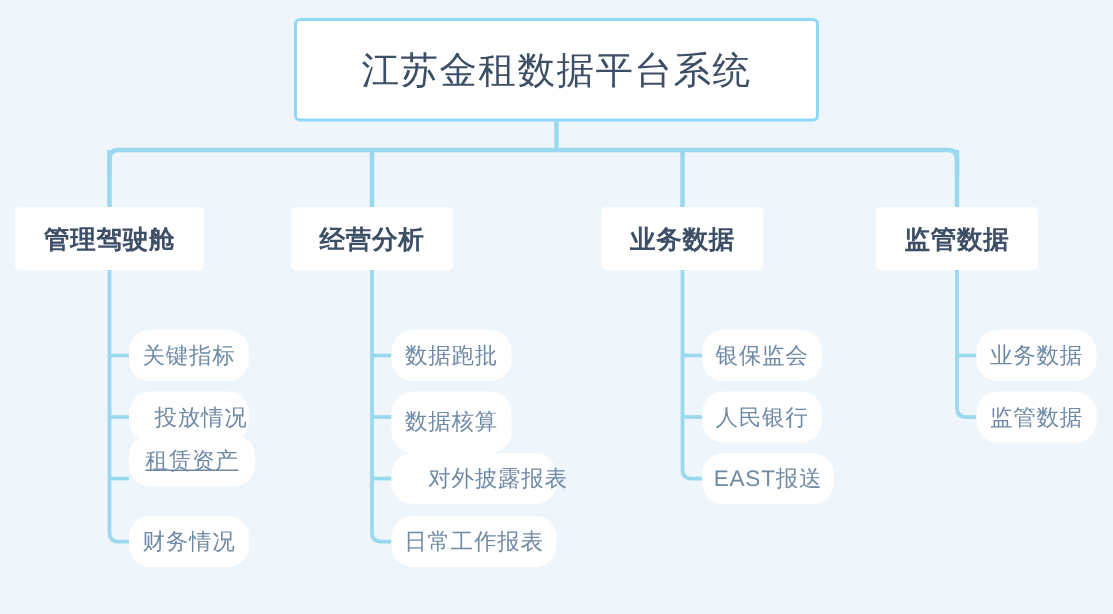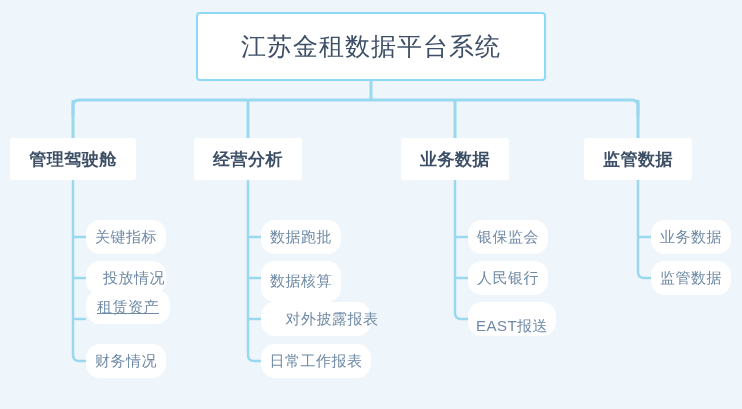--- a/index.html
+++ b/index.html
@@ -139,21 +139,21 @@
   <div class="node node-leaf" style="left:261px; top:344px; width:110px; height:34px;">
     <span>日常工作报表</span>
   </div>
 
   <div class="node node-leaf" style="left:468px; top:220px; width:80px; height:34px;">
     <span>银保监会</span>
   </div>
   <div class="node node-leaf" style="left:468px; top:261px; width:80px; height:34px;">
     <span>人民银行</span>
   </div>
-  <div class="node node-leaf" style="left:468px; top:302px; width:88px; height:34px;align-items:flex-end;">
+  <div class="node node-leaf" style="left:468px; top:302px; width:88px; height:34px;">
     <span>EAST报送</span>
   </div>
 
   <div class="node node-leaf" style="left:651px; top:220px; width:80px; height:34px;text-align:center;">
     <span>业务数据</span>
   </div>
   <div class="node node-leaf" style="left:651px; top:261px; width:80px; height:34px;">
     <span>监管数据</span>
   </div>
 

